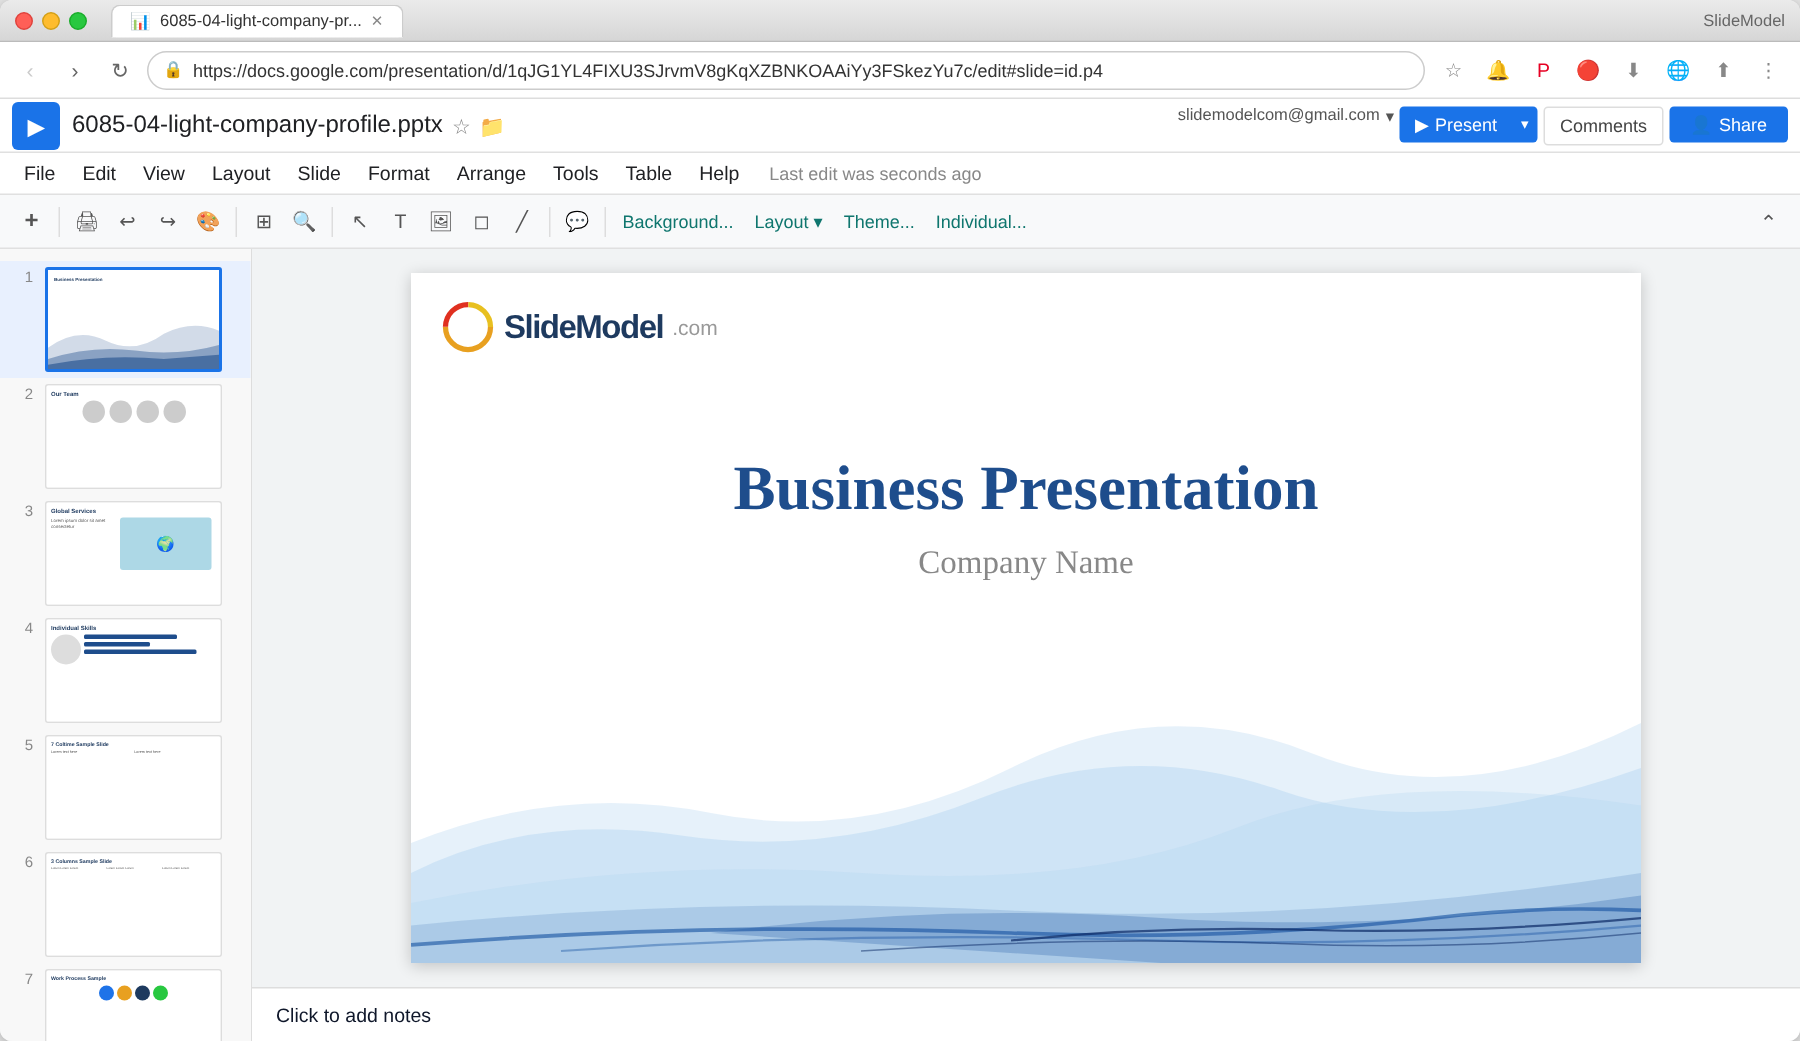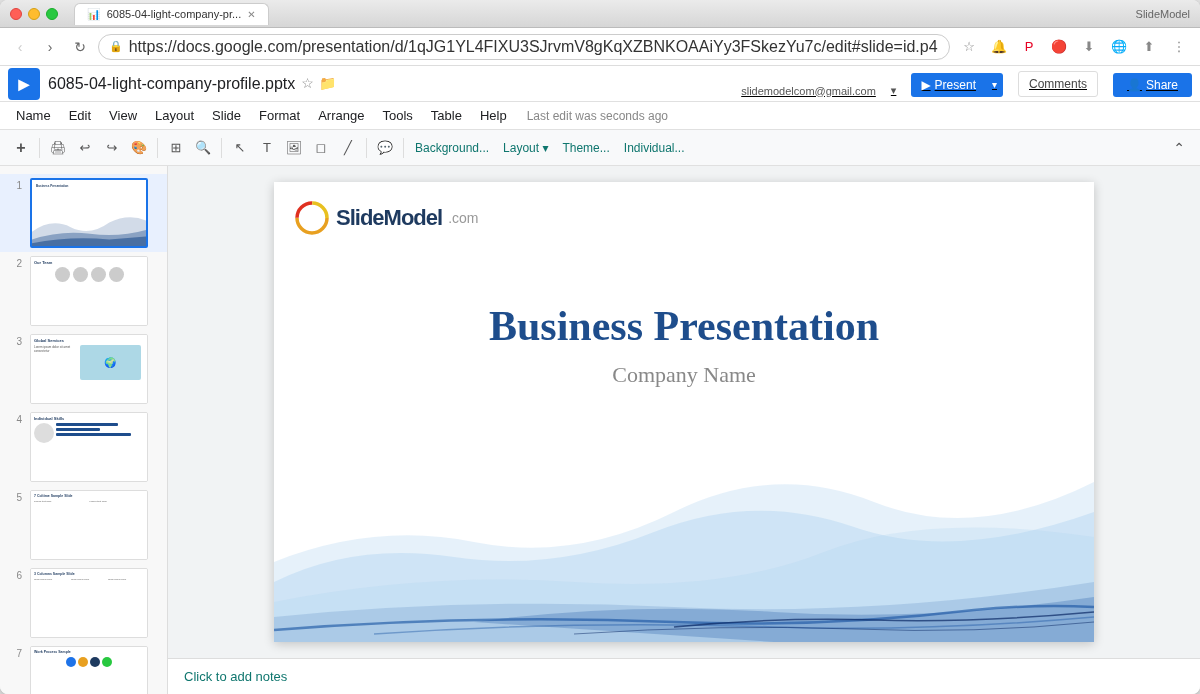--- a/index.html
+++ b/index.html
@@ -16,29 +16,29 @@
     .browser-tab { background: white; border-radius: 6px 6px 0 0; padding: 4px 12px; font-size: 11px; color: #333; display: flex; align-items: center; gap: 6px; min-width: 180px; border: 1px solid #ccc; border-bottom: none; }
     .tab-close { color: #888; font-size: 10px; margin-left: auto; cursor: pointer; }
     .slidemodel-label { margin-left: auto; font-size: 11px; color: #666; }
 
     
     .nav-bar { height: 38px; background: white; display: flex; align-items: center; padding: 0 8px; gap: 6px; border-bottom: 1px solid #ddd; }
     .nav-btn { width: 24px; height: 24px; border: none; background: none; cursor: pointer; color: #666; font-size: 14px; display: flex; align-items: center; justify-content: center; border-radius: 3px; }
     .nav-btn.disabled { color: #ccc; cursor: default; }
     .address-bar { flex: 1; height: 26px; border: 1px solid #ccc; border-radius: 13px; background: white; display: flex; align-items: center; padding: 0 10px; gap: 6px; font-size: 12px; }
     .lock-icon { color: #4caf50; font-size: 11px; }
-    .address-text { flex: 1; color: #333; font-size: 16px; overflow: hidden; white-space: nowrap; }
+    .address-text { flex: 1; color: #333; font-size: 12px; overflow: hidden; white-space: nowrap; }
     .nav-actions { display: flex; gap: 4px; }
     .nav-action-btn { width: 26px; height: 26px; border: none; background: none; cursor: pointer; color: #888; font-size: 13px; display: flex; align-items: center; justify-content: center; }
 
     
     .app-header { height: 36px; background: white; border-bottom: 1px solid #e0e0e0; display: flex; align-items: center; padding: 0 8px; gap: 0; }
     .app-logo { width: 32px; height: 32px; background: #1a73e8; border-radius: 4px; display: flex; align-items: center; justify-content: center; margin-right: 8px; flex-shrink: 0; }
     .logo-icon { color: white; font-size: 16px; font-weight: bold; }
-    .file-name-area { display: flex; gap: 6px; flex: 1; }
+    .file-name-area { display: flex; align-items: center; gap: 6px; flex: 1; }
     .file-name { font-size: 16px; color: #202124; font-weight: 400; }
     .file-star { color: #888; font-size: 14px; cursor: pointer; }
     .file-folder { color: #888; font-size: 14px; cursor: pointer; }
     .comments-btn { background: none; border: 1px solid #ddd; padding: 5px 10px; border-radius: 3px; font-size: 12px; cursor: pointer; color: #444; }
     .share-btn { background: #1a73e8; color: white; border: none; padding: 5px 14px; border-radius: 3px; font-size: 12px; cursor: pointer; display: flex; align-items: center; gap: 4px; }
 
     
     .menu-bar { height: 28px; background: white; border-bottom: 1px solid #e0e0e0; display: flex; align-items: center; padding: 0 8px; gap: 2px; }
     .menu-item { padding: 3px 8px; font-size: 13px; color: #202124; cursor: pointer; border-radius: 3px; white-space: nowrap; }
     .last-edit { margin-left: 10px; font-size: 12px; color: #888; }
@@ -71,27 +71,27 @@
     .slide-logo-area { position: absolute; top: 18px; left: 20px; display: flex; align-items: center; gap: 6px; }
 
     .slide-title { position: absolute; top: 120px; left: 0; right: 0; text-align: center; font-size: 42px; font-weight: bold; color: #1e4d8c; font-family: 'Georgia', serif; }
     .slide-subtitle { position: absolute; top: 180px; left: 0; right: 0; text-align: center; font-size: 22px; color: #888; font-family: 'Georgia', serif; }
 
     
     .slide-wave { position: absolute; bottom: 0; left: 0; right: 0; height: 260px; }
 
     
     .notes-bar { height: 36px; background: white; border-top: 1px solid #ddd; display: flex; align-items: center; padding: 0 16px; }
-    .notes-text { font-size: 13px; color: #0f766e; cursor: pointer; }
+    .notes-text { font-size: 13px; color: #0f172a; cursor: pointer; }
 
     .present-group { display: flex; }
     .present-main { background: #1a73e8; color: white; border: none; padding: 5px 10px; border-radius: 3px 0 0 3px; font-size: 12px; cursor: pointer; display: flex; align-items: center; gap: 4px; }
     .present-caret { background: #1a73e8; color: white; border: none; padding: 5px 6px; border-radius: 0 3px 3px 0; font-size: 10px; cursor: pointer; }
 
-    .header-right-btns { display: flex; align-items: flex-end; gap: 15px; text-decoration: underline; }
+    .header-right-btns { display: flex; align-items: flex-start; gap: 4px; }
   </style>
 </head>
 <body>
 
 <div class="browser-window">
 
   <div class="title-bar">
     <div class="traffic-light traffic-red"></div>
     <div class="traffic-light traffic-yellow"></div>
     <div class="traffic-light traffic-green"></div>
@@ -146,21 +146,21 @@
       </div>
       <button class="comments-btn">Comments</button>
       <button class="share-btn">
         <span>👤</span>
         <span>Share</span>
       </button>
     </div>
   </div>
 
   <div class="menu-bar">
-    <span class="menu-item">Name</span>
+    <span class="menu-item">File</span>
     <span class="menu-item">Edit</span>
     <span class="menu-item">View</span>
     <span class="menu-item">Layout</span>
     <span class="menu-item">Slide</span>
     <span class="menu-item">Format</span>
     <span class="menu-item">Arrange</span>
     <span class="menu-item">Tools</span>
     <span class="menu-item">Table</span>
     <span class="menu-item">Help</span>
     <span class="last-edit">Last edit was seconds ago</span>

